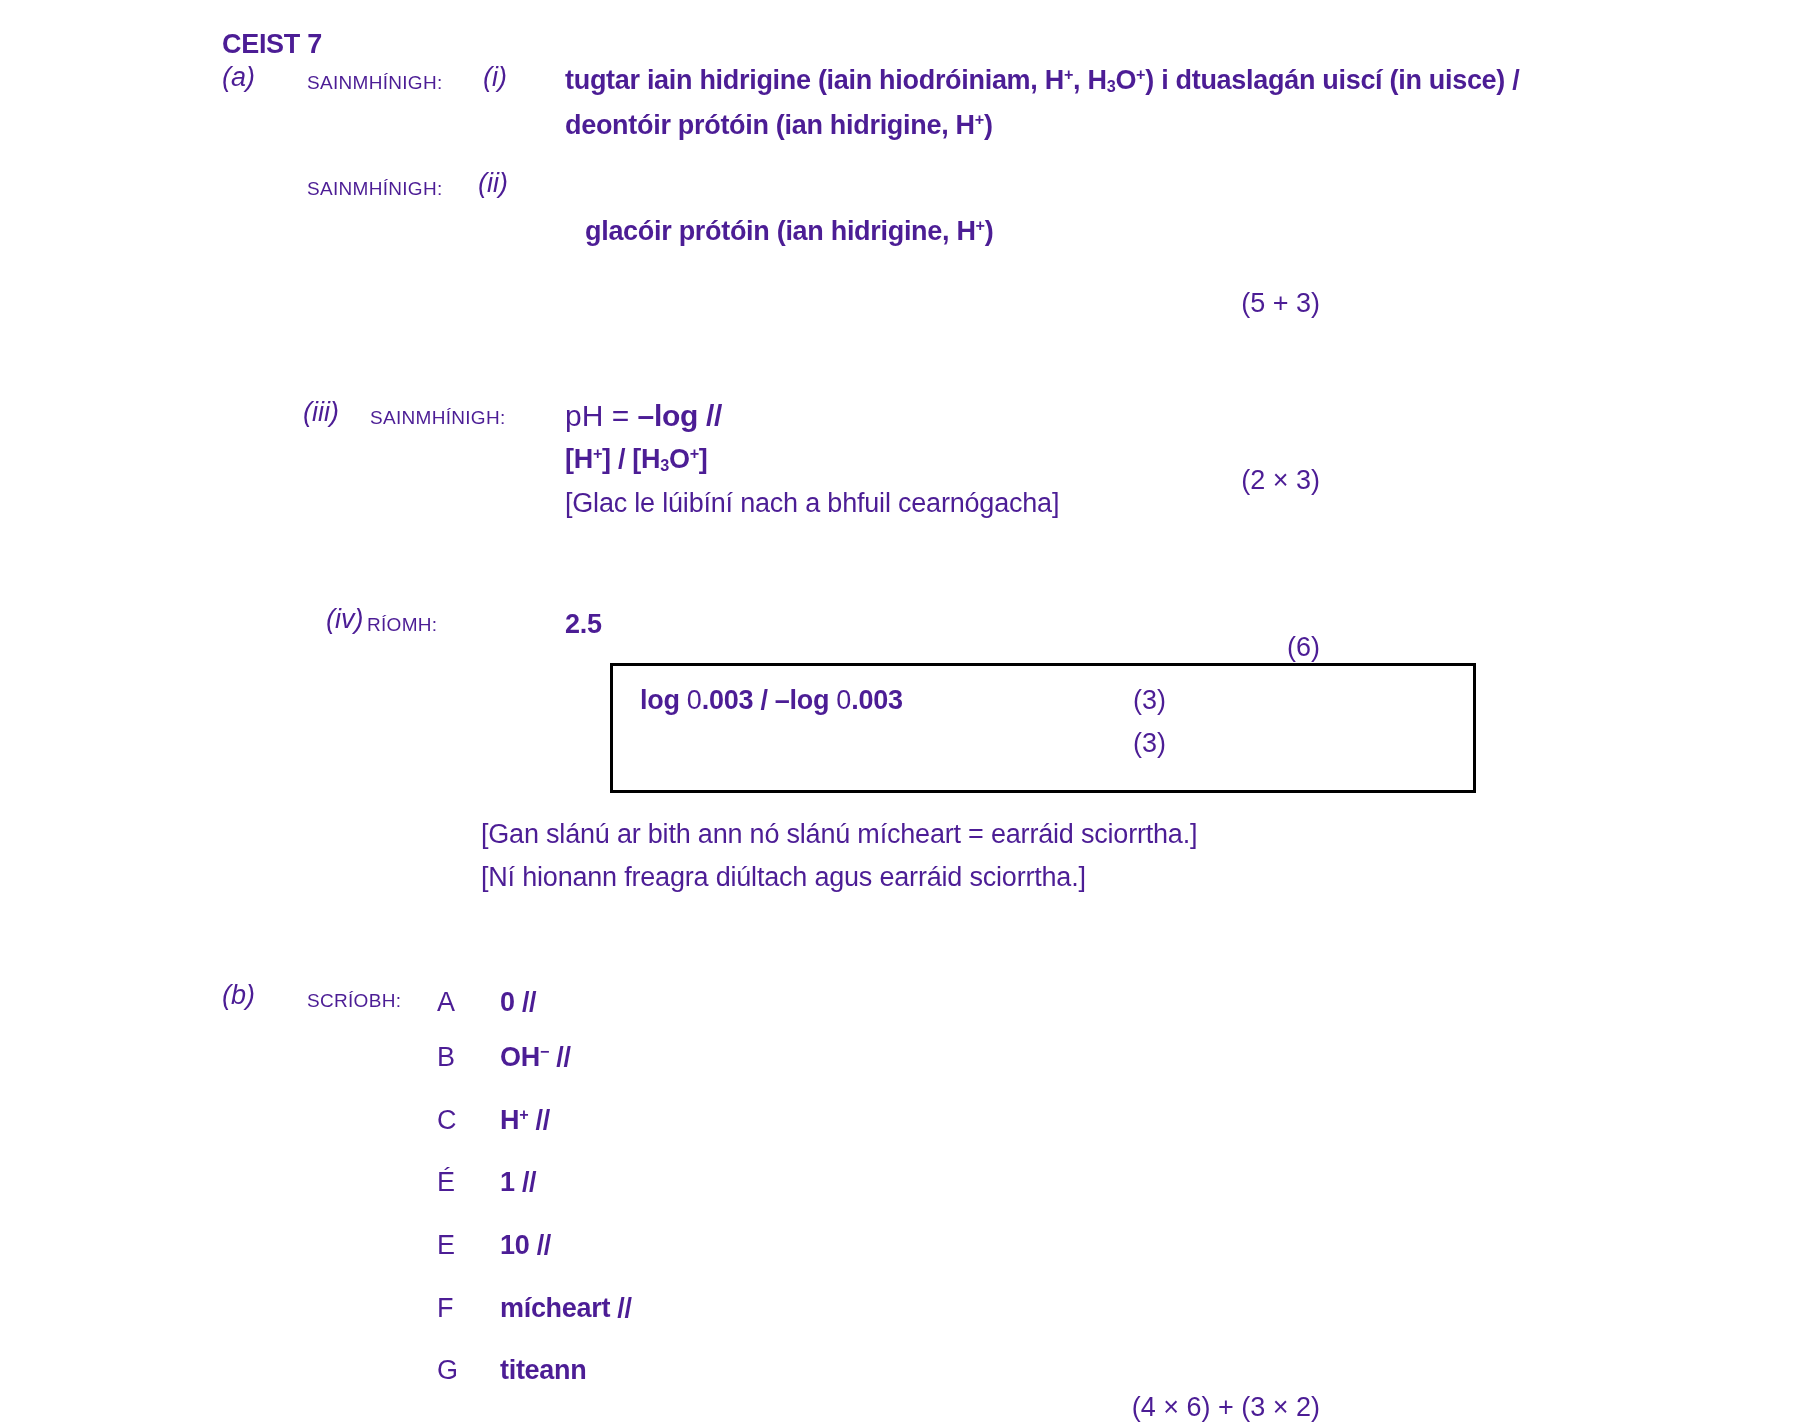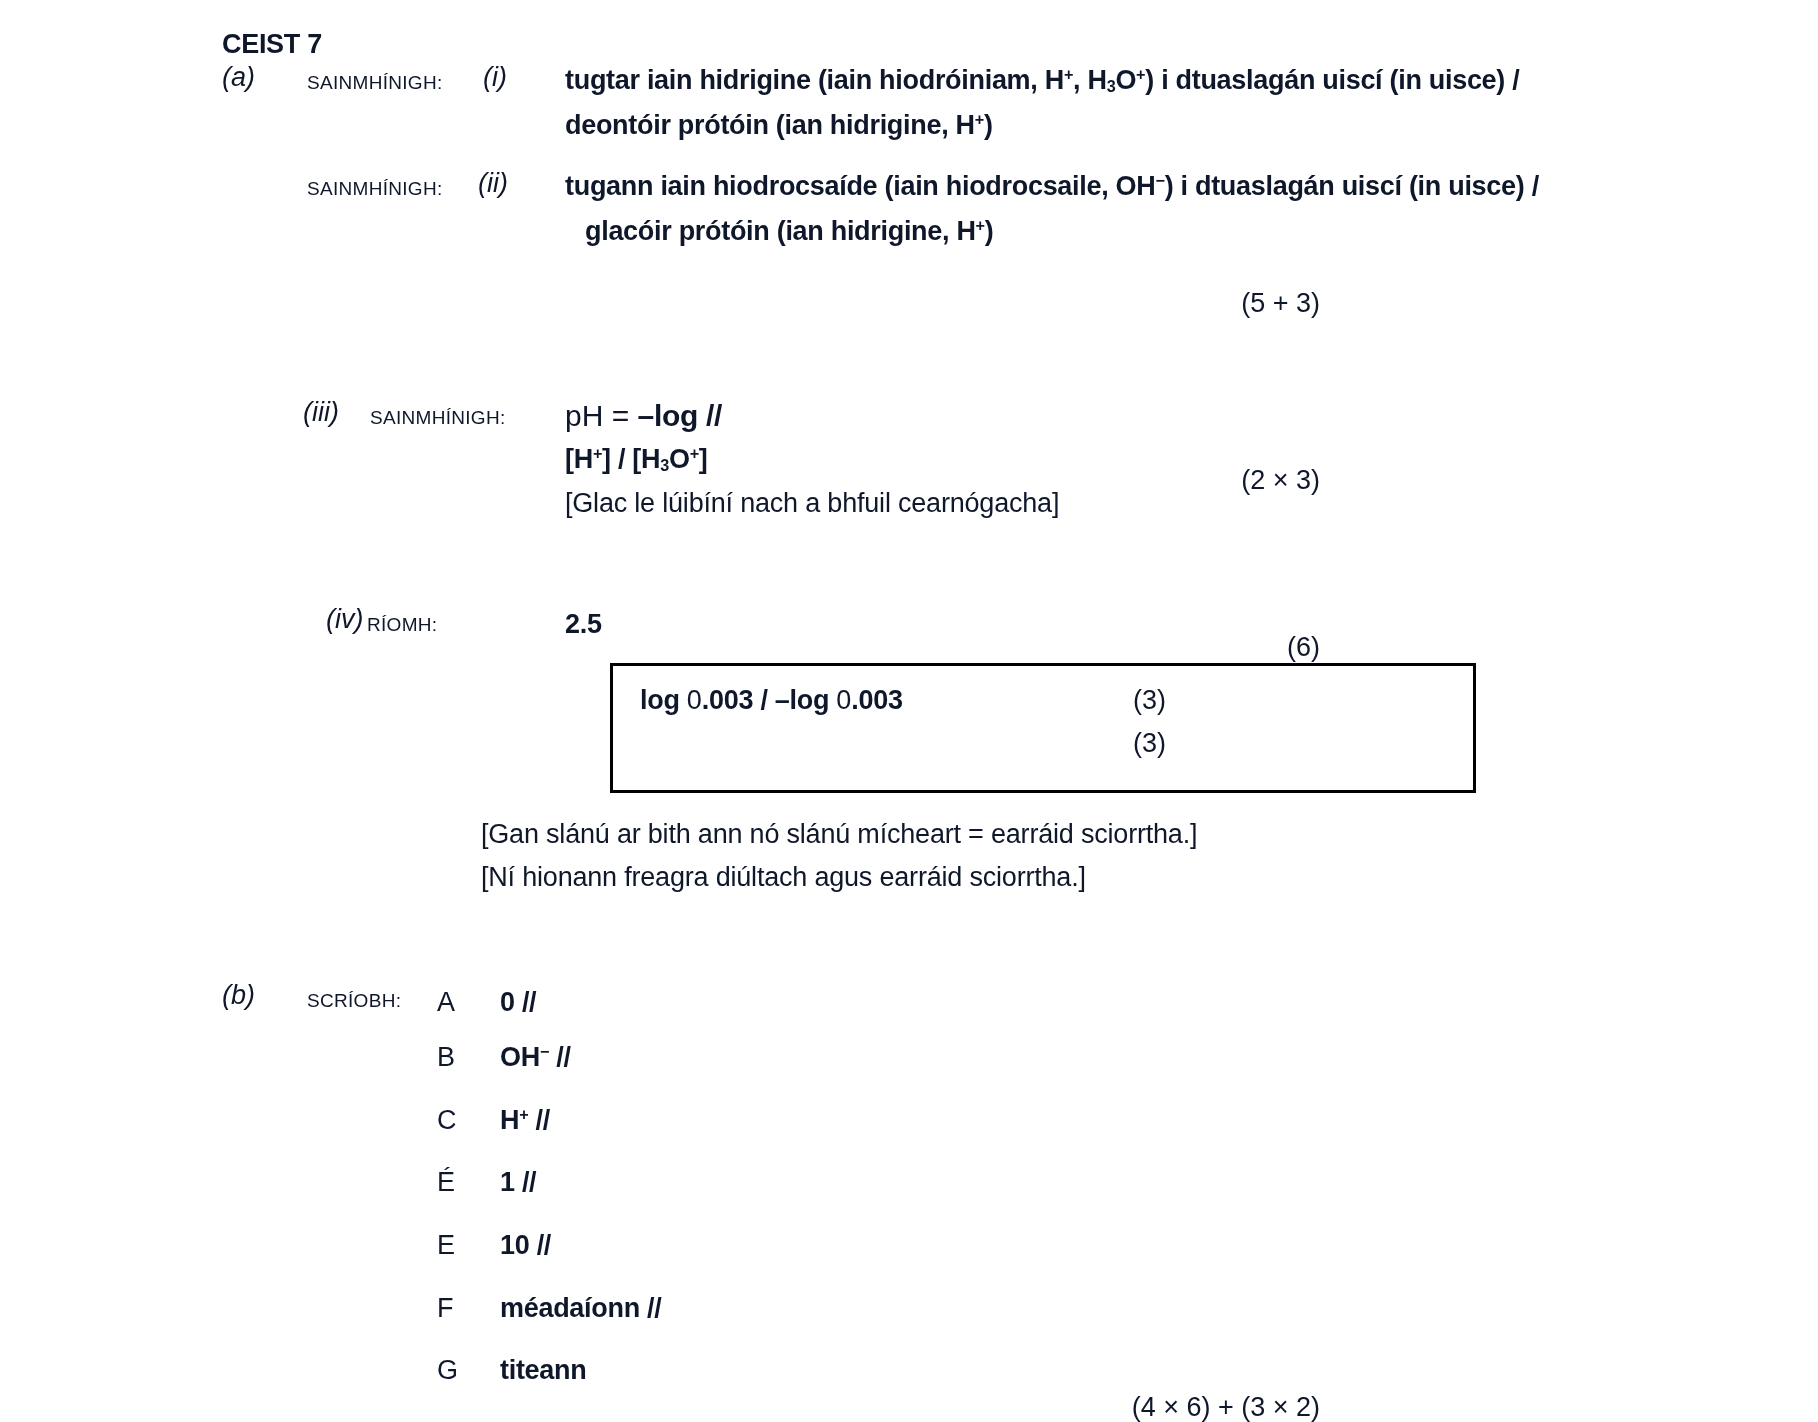--- a/index.html
+++ b/index.html
@@ -1,21 +1,21 @@
 <!DOCTYPE html>
 <html><head>
 <meta charset="utf-8">
 <style>
   html,body{margin:0;padding:0;background:#fff;}
   #page{
     position:relative;
     width:1540px;
     height:1422px;
     background:#ffffff;
-    color:#0f172a;
+    color:#4c1d95;
     font-family:"Liberation Sans", sans-serif;
     overflow:hidden;
   }
   .abs{position:absolute; white-space:nowrap;}
   .bodyb{font-size:27px; font-weight:bold; letter-spacing:-0.3px; line-height:45px;}
   .bodyr{font-size:27px; font-weight:normal; letter-spacing:-0.2px; line-height:45px;}
   .caps{font-size:19px; font-weight:normal; letter-spacing:0.3px;}
   .itlabel{font-size:27px; font-style:italic;}
   .marks{font-size:27px; right:220px; text-align:right;margin-top:28px;}
   .mixed{font-size:30px; line-height:45px;}
@@ -38,21 +38,20 @@
   <div class="abs bodyb" style="left:222px; top:22px;">CEIST 7</div>
 
   <div class="abs itlabel" style="left:222px; top:62px;">(a)</div>
   <div class="abs caps" style="left:307px; top:72px;">SAINMHÍNIGH:</div>
   <div class="abs itlabel" style="left:483px; top:62px;">(i)</div>
   <div class="abs bodyb" style="left:565px; top:58px;">tugtar iain hidrigine (iain hiodróiniam, H<sup>+</sup>, H<sub>3</sub>O<sup>+</sup>) i dtuaslagán uiscí (in uisce) /</div>
   <div class="abs bodyb" style="left:565px; top:103px;">deontóir prótóin (ian hidrigine, H<sup>+</sup>)</div>
 
   <div class="abs caps" style="left:307px; top:178px;">SAINMHÍNIGH:</div>
   <div class="abs itlabel" style="left:478px; top:168px;">(ii)</div>
-  <div class="abs bodyb" style="left:565px; top:164px;">tugann iain hiodrocsaíde (iain hiodrocsaile, OH<sup>−</sup>) i dtuaslagán uiscí (in uisce) /</div>
   <div class="abs bodyb" style="left:551px; top:209px;margin-left:34px;">glacóir prótóin (ian hidrigine, H<sup>+</sup>)</div>
 
   <div class="abs marks" style="top:260px;">(5 + 3)</div>
 
   <div class="abs itlabel" style="left:303px; top:397px;">(iii)</div>
   <div class="abs caps" style="left:370px; top:407px;">SAINMHÍNIGH:</div>
   <div class="abs mixed" style="left:565px; top:393px;">pH = <b>–log //</b></div>
   <div class="abs bodyb" style="left:565px; top:437px;">[H<sup>+</sup>] / [H<sub>3</sub>O<sup>+</sup>]</div>
   <div class="abs marks" style="top:437px;">(2 × 3)</div>
   <div class="abs bodyr" style="left:565px; top:481px;">[Glac le lúibíní nach a bhfuil cearnógacha]</div>
@@ -82,20 +81,20 @@
   <div class="abs bodyr" style="left:437px; top:1098px;">C</div>
   <div class="abs bodyb" style="left:500px; top:1098px;">H<sup>+</sup> //</div>
 
   <div class="abs bodyr" style="left:437px; top:1160px;">É</div>
   <div class="abs bodyb" style="left:500px; top:1160px;">1 //</div>
 
   <div class="abs bodyr" style="left:437px; top:1223px;">E</div>
   <div class="abs bodyb" style="left:500px; top:1223px;">10 //</div>
 
   <div class="abs bodyr" style="left:437px; top:1286px;">F</div>
-  <div class="abs bodyb" style="left:500px; top:1286px;">méadaíonn //</div>
+  <div class="abs bodyb" style="left:500px; top:1286px;">mícheart //</div>
 
   <div class="abs bodyr" style="left:437px; top:1348px;">G</div>
   <div class="abs bodyb" style="left:500px; top:1348px;">titeann</div>
 
   <div class="abs marks" style="top:1364px;">(4 × 6) + (3 × 2)</div>
 
 </div>
 
 </body></html>

